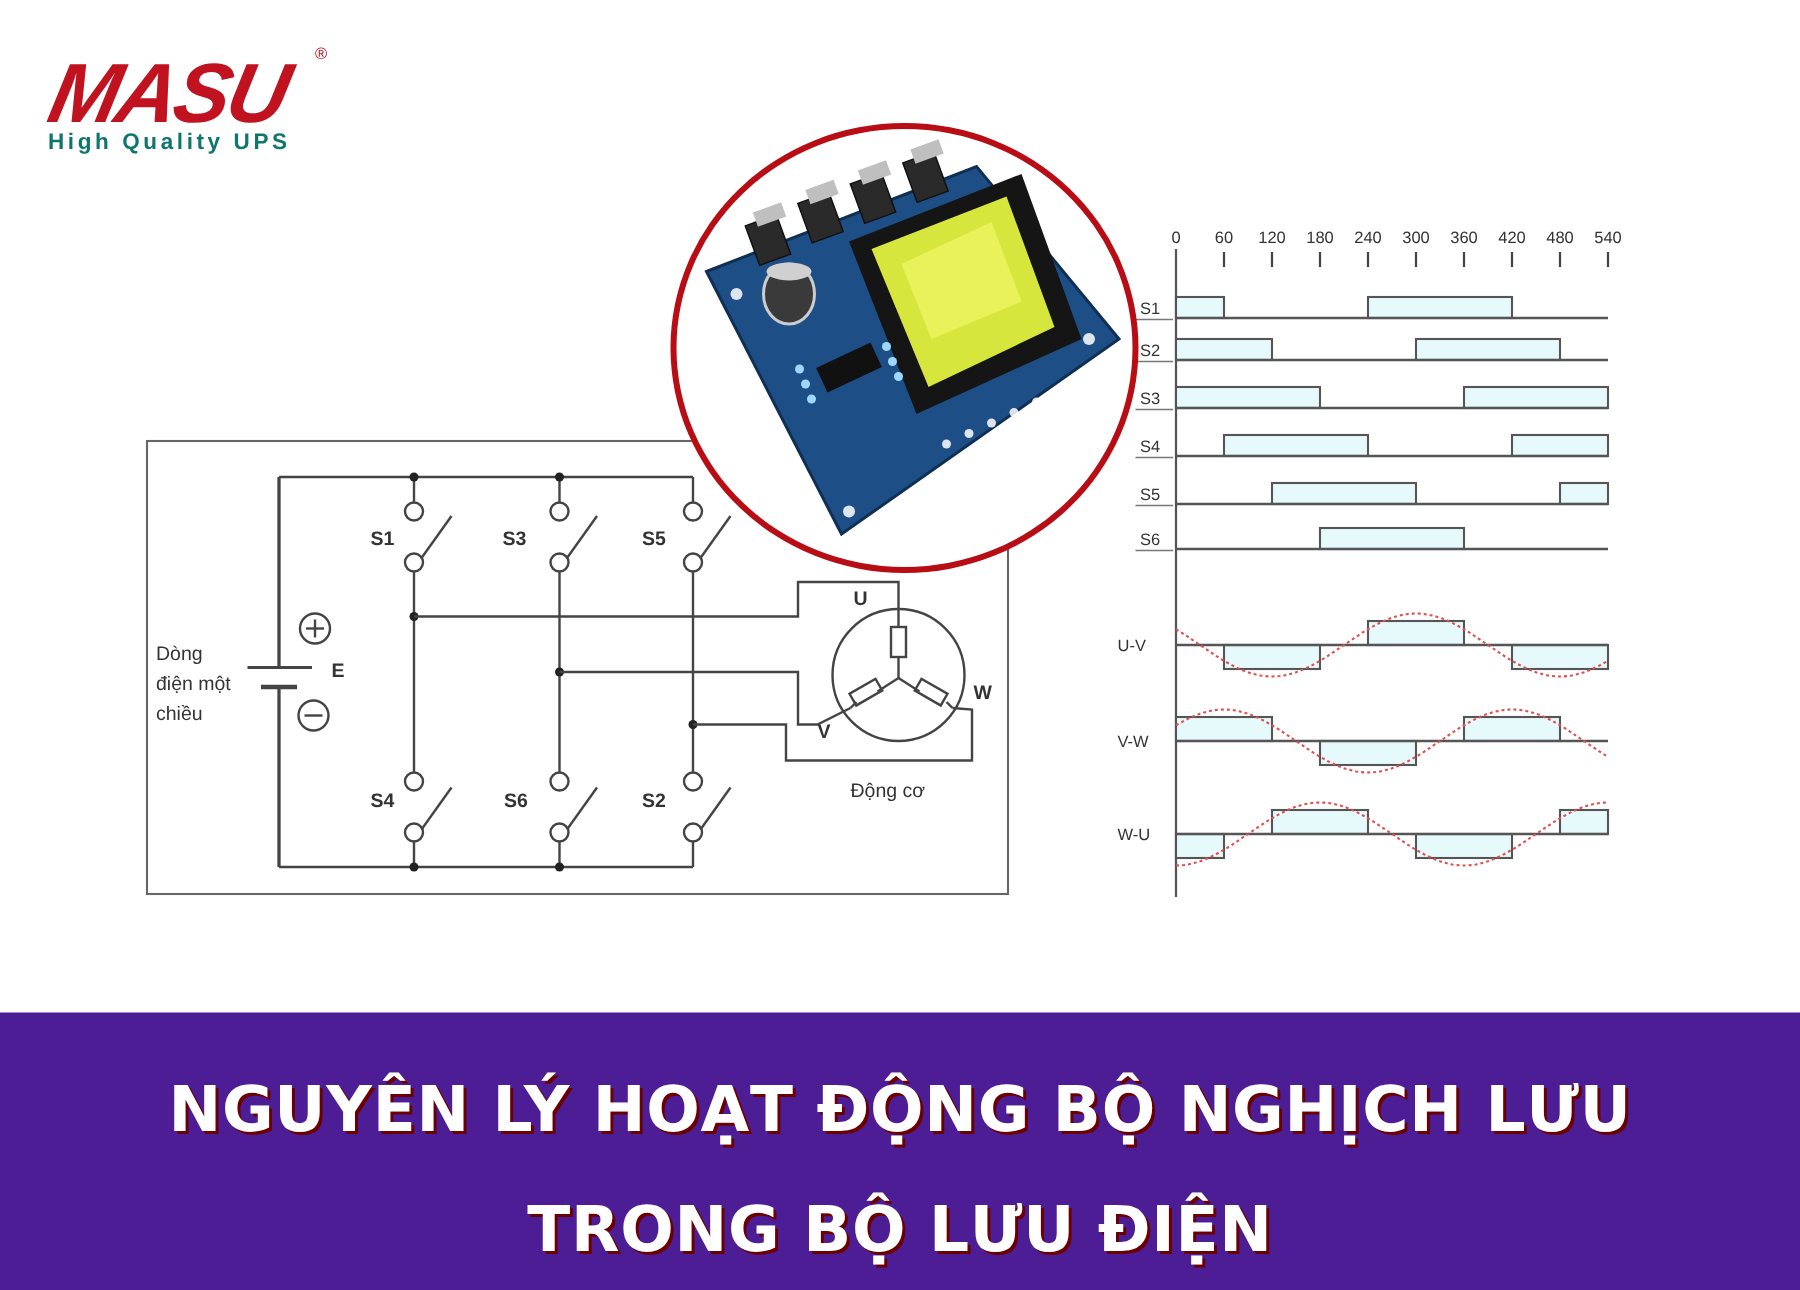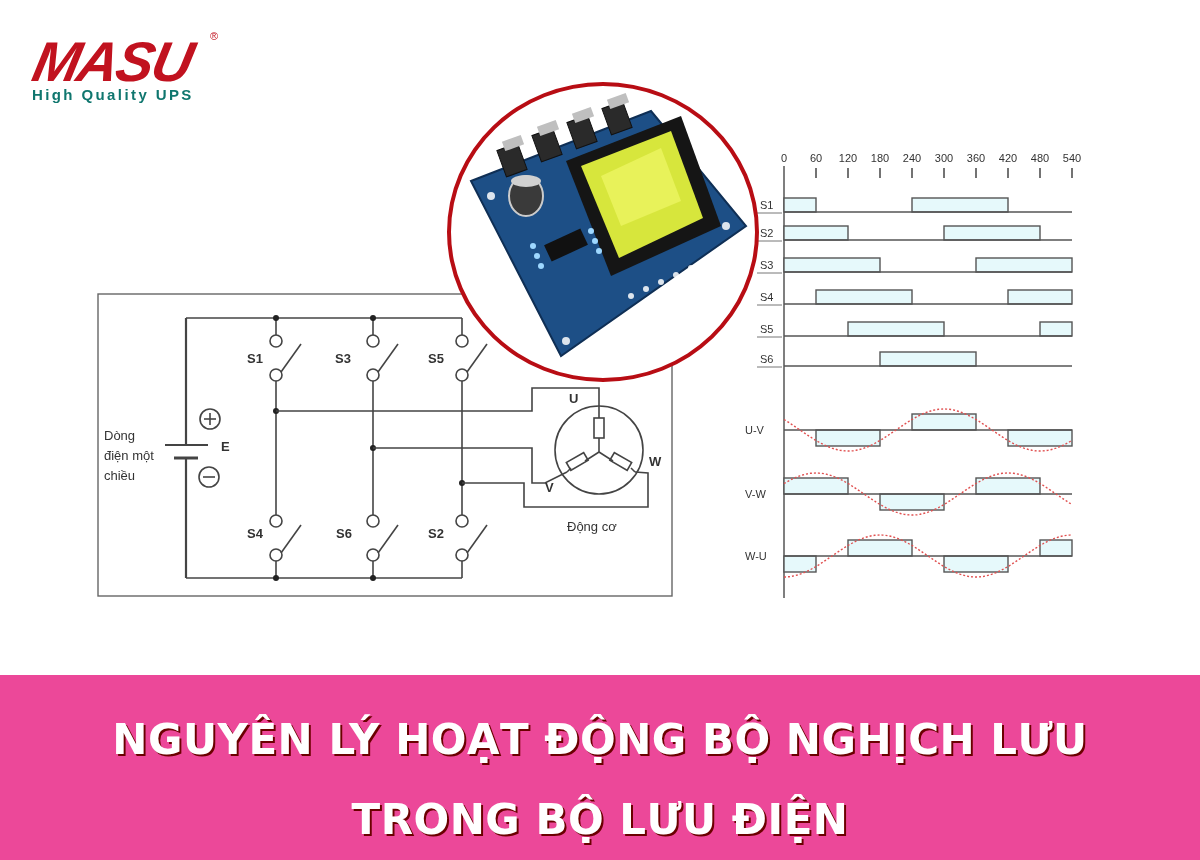--- a/index.html
+++ b/index.html
@@ -2,21 +2,21 @@
 <html><head>
 <meta charset="utf-8">
 <style>
   html, body { margin:0; padding:0; }
   body { width:1200px; height:860px; background:#ffffff; position:relative; overflow:hidden; font-family:"Liberation Sans", sans-serif; }
   .logo { position:absolute; left:28px; top:28px; width:200px; height:80px; }
   .logo-word { position:absolute; left:6px; top:6px; font-family:"Liberation Sans", sans-serif; font-weight:bold; font-style:italic; font-size:56px; letter-spacing:-2px; color:#c1121f; transform:skewX(-12deg); line-height:1; }
   .logo-reg { position:absolute; left:182px; top:2px; font-size:11px; color:#c1121f; }
   .logo-tag { position:absolute; left:4px; top:58px; font-family:"Liberation Sans", sans-serif; font-weight:bold; font-size:15px; letter-spacing:2.4px; color:#0f766e; }
   .diagram-svg { position:absolute; left:0; top:0; }
-  .banner { position:absolute; left:0; top:675px; width:1200px; height:185px; background:#ec4899; }
+  .banner { position:absolute; left:0; top:675px; width:1200px; height:185px; background:#4c1d95; }
   .banner-line { position:absolute; left:0; width:1200px; text-align:center; color:#ffffff; font-family:"DejaVu Sans", sans-serif; font-weight:bold; font-size:42px; letter-spacing:0.5px; text-shadow:2px 2px 0 #6b0000; }
   .banner-line.l1 { top:40px; }
   .banner-line.l2 { top:108px;margin-top:12px; }
   .photo-circle { position:absolute; left:447px; top:82px; width:312px; height:300px; border-radius:50%; border:4px solid #b80d14; background:#ffffff; overflow:hidden; box-sizing:border-box; }
 </style>
 </head>
 <body>
 
 <div class="logo">
   <div class="logo-word">MASU</div>

